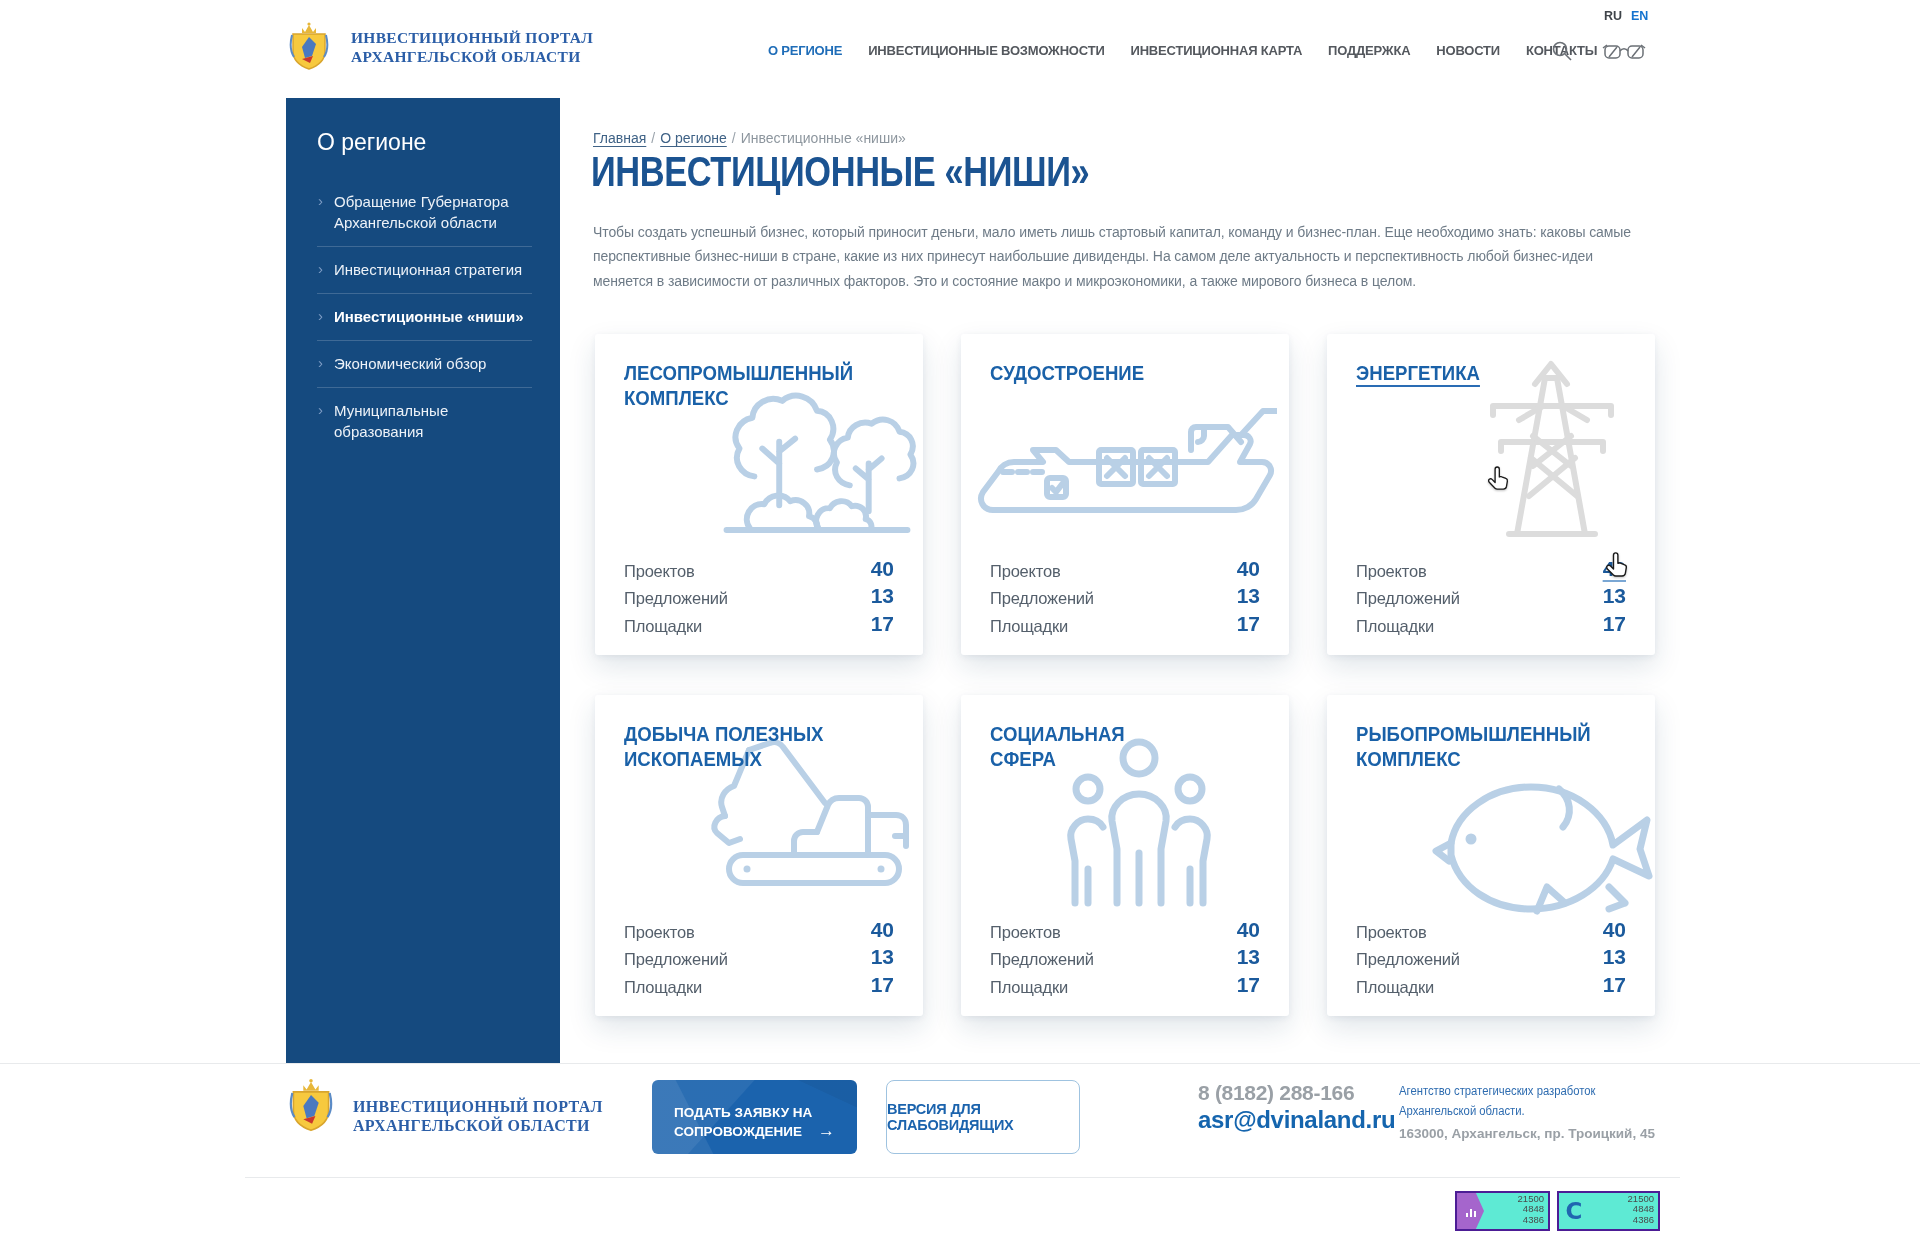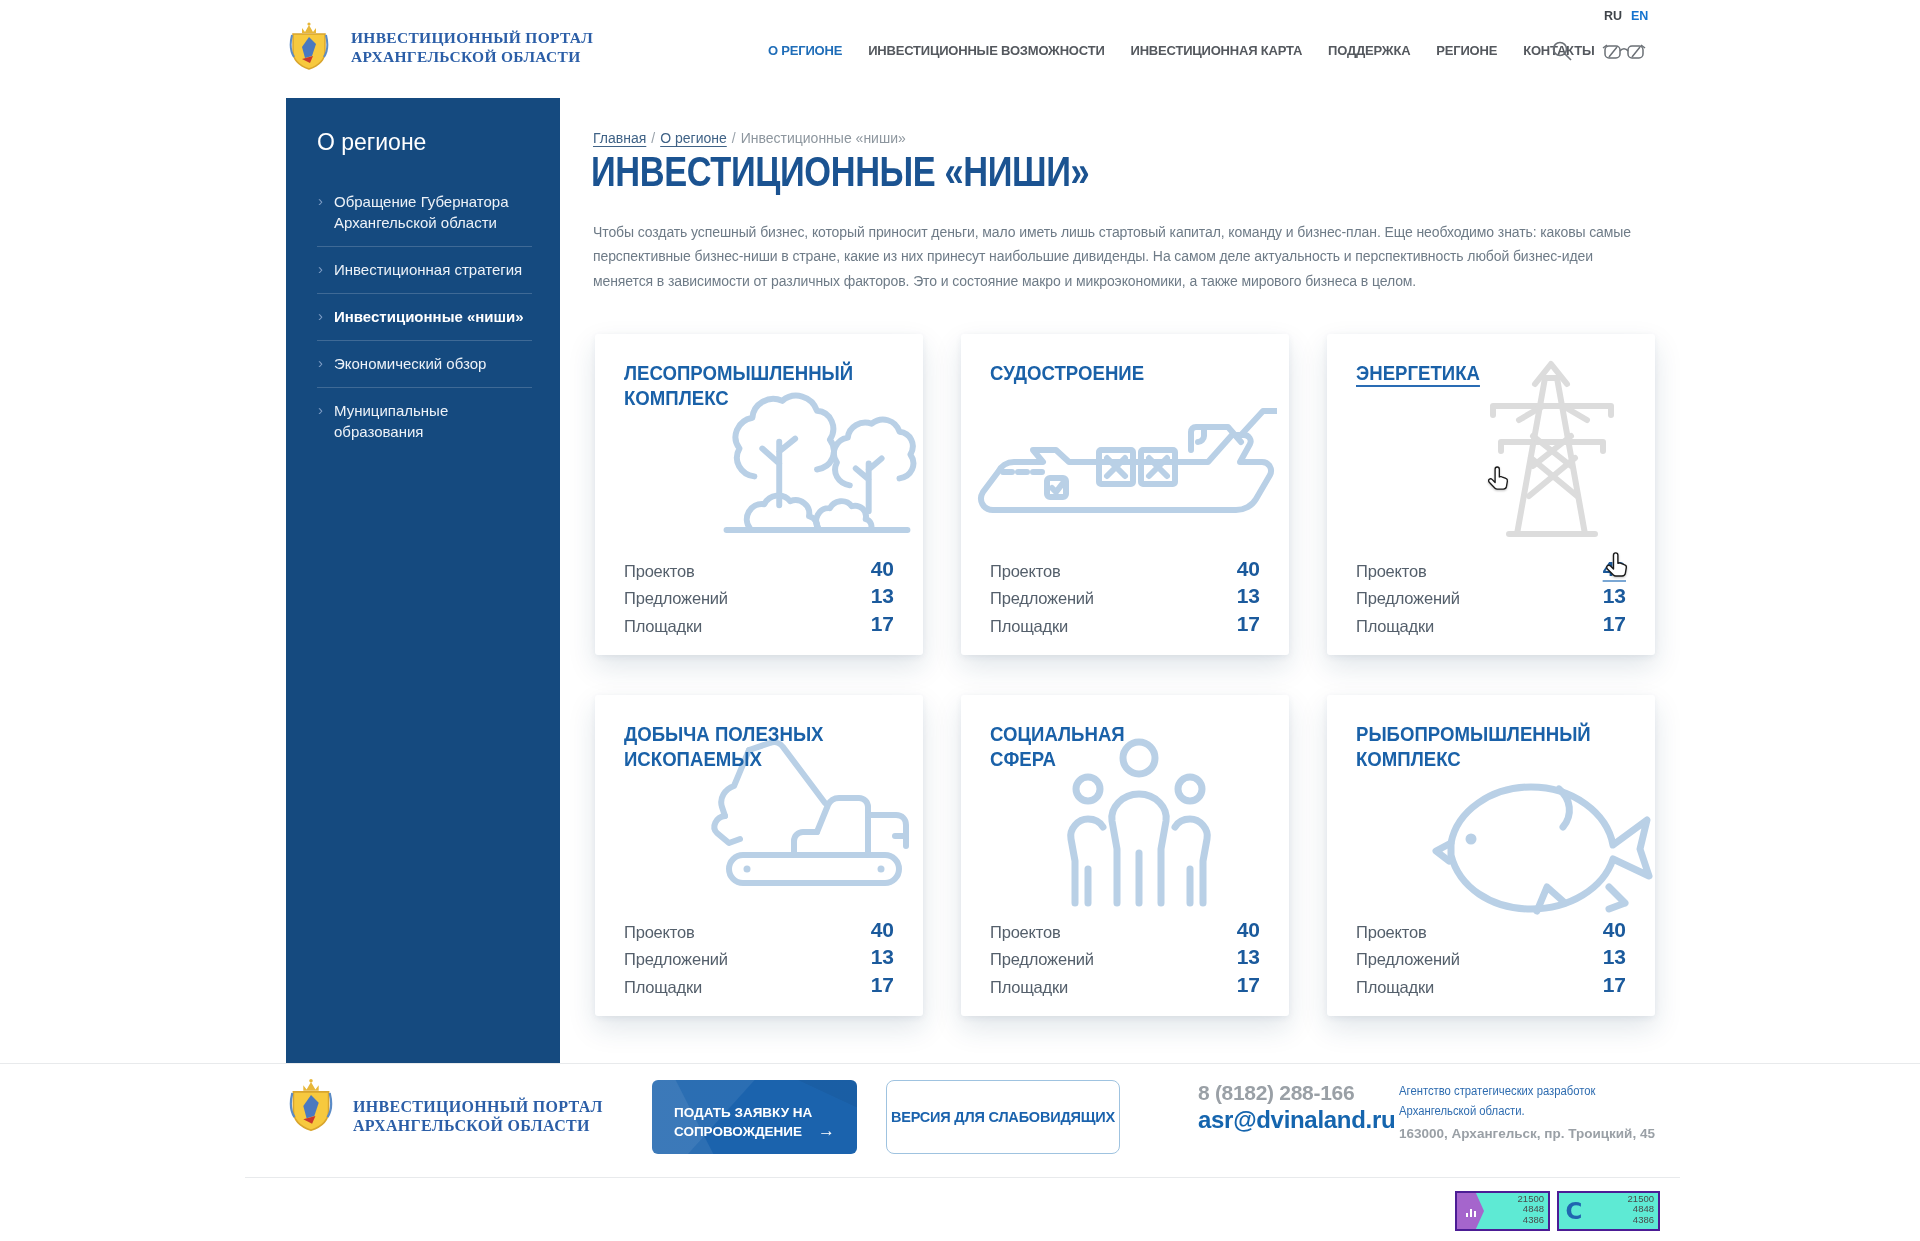--- a/index.html
+++ b/index.html
@@ -77,21 +77,21 @@
   .footer-logo{left:289px;top:1076px;width:44px;height:58px;}
   .footer-brand{left:353px;top:1097px;font-family:"Liberation Serif","DejaVu Serif",serif;
      font-weight:bold;font-size:16px;line-height:19px;color:var(--brand-blue);letter-spacing:.3px;}
   .apply-btn{left:652px;top:1080px;width:205px;height:74px;background:var(--button-blue);
      border-radius:6px;box-sizing:border-box;padding:23px 0 0 22px;color:#fff;cursor:pointer;
      font-size:13.5px;font-weight:bold;line-height:19px;position:absolute;overflow:hidden;
      background-image:linear-gradient(63deg,rgba(255,255,255,.08) 25%,transparent 25.5%),
        linear-gradient(-48deg,transparent 62%,rgba(255,255,255,.07) 62.5%),
        linear-gradient(205deg,rgba(0,0,0,.05) 16%,transparent 16.5%);}
   .apply-arrow{position:absolute;right:22px;bottom:14px;font-size:17px;font-weight:bold;}
-  .access-btn{left:886px;top:1080px;width:234px;height:74px;border:1px solid #9fc3e0;
+  .access-btn{left:886px;top:1080px;width:194px;height:74px;border:1px solid #9fc3e0;
      border-radius:8px;box-sizing:border-box;display:flex;align-items:center;cursor:pointer;
      justify-content:center;font-size:14.5px;font-weight:bold;color:var(--button-blue);
      background:#fff;letter-spacing:-.2px;}
   .footer-phone{left:1198px;top:1081px;font-size:21px;font-weight:bold;color:var(--muted-gray);
      letter-spacing:-.3px;cursor:pointer;}
   .footer-email{left:1198px;top:1106px;font-size:24px;font-weight:bold;color:var(--email-blue);
      letter-spacing:-.3px;cursor:pointer;}
   .footer-agency{left:1399px;top:1081px;font-size:12px;line-height:20px;color:var(--agency-blue);}
   .footer-agency .cx{transform:scaleX(.94);}
   .footer-address{left:1399px;top:1126px;font-size:13.5px;font-weight:bold;color:var(--muted-gray);}
@@ -122,21 +122,21 @@
     <path d="M3 14c-2 8-2 16 2 22M37 14c2 8 2 16-2 22" fill="none" stroke="#5b8bc6" stroke-width="2"></path>
   </svg>
   <div class="abs brand-title pre">ИНВЕСТИЦИОННЫЙ ПОРТАЛ
 АРХАНГЕЛЬСКОЙ ОБЛАСТИ</div>
 
   <nav class="abs main-nav">
     <span class="nav-item active">О РЕГИОНЕ</span>
     <span class="nav-item">ИНВЕСТИЦИОННЫЕ ВОЗМОЖНОСТИ</span>
     <span class="nav-item">ИНВЕСТИЦИОННАЯ КАРТА</span>
     <span class="nav-item">ПОДДЕРЖКА</span>
-    <span class="nav-item">РЕГИОНЕ</span>
+    <span class="nav-item">НОВОСТИ</span>
     <span class="nav-item">КОНТАКТЫ</span>
   </nav>
 
   <svg class="abs search-btn" viewBox="0 0 22 22" fill="none" stroke="#6b7076" stroke-width="1.6">
     <circle cx="9" cy="9" r="6.5"></circle>
       <path d="M14 14l6 6"></path>
   </svg>
   <svg class="abs glasses-btn" viewBox="0 0 46 18" fill="none" stroke="#6b7076" stroke-width="1.5">
     <path d="M2 5l4-3M44 5l-4-3"></path>
     <rect x="4" y="3" width="15" height="12" rx="4"></rect>

